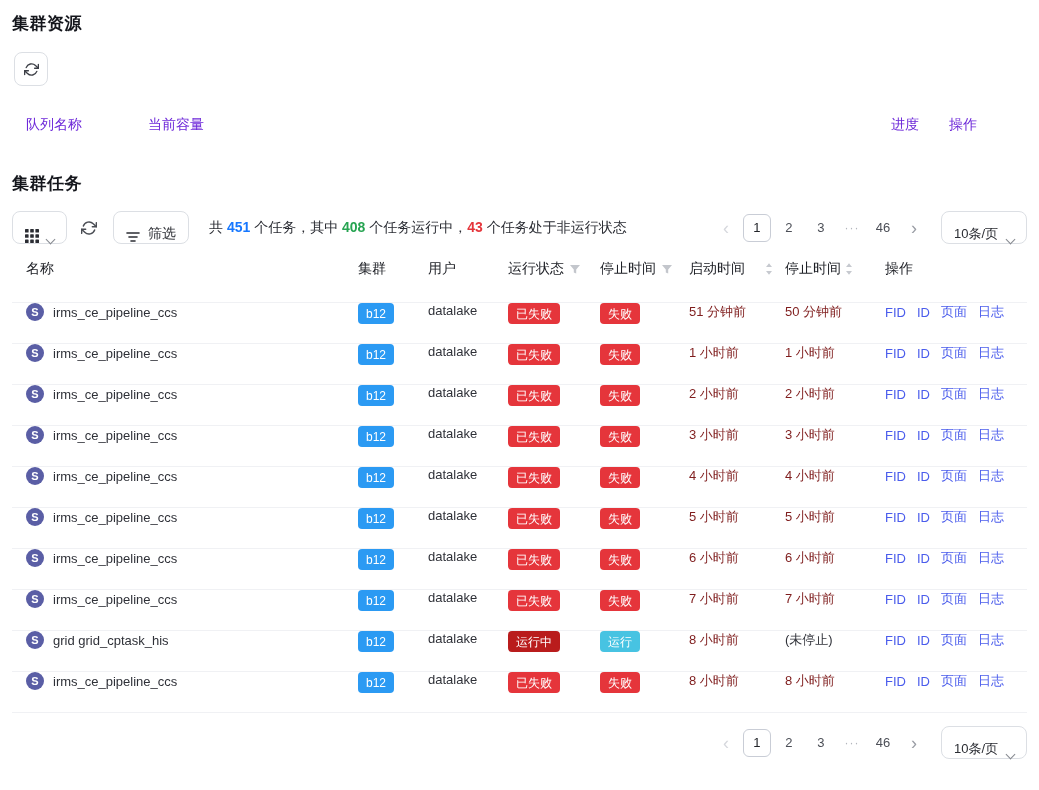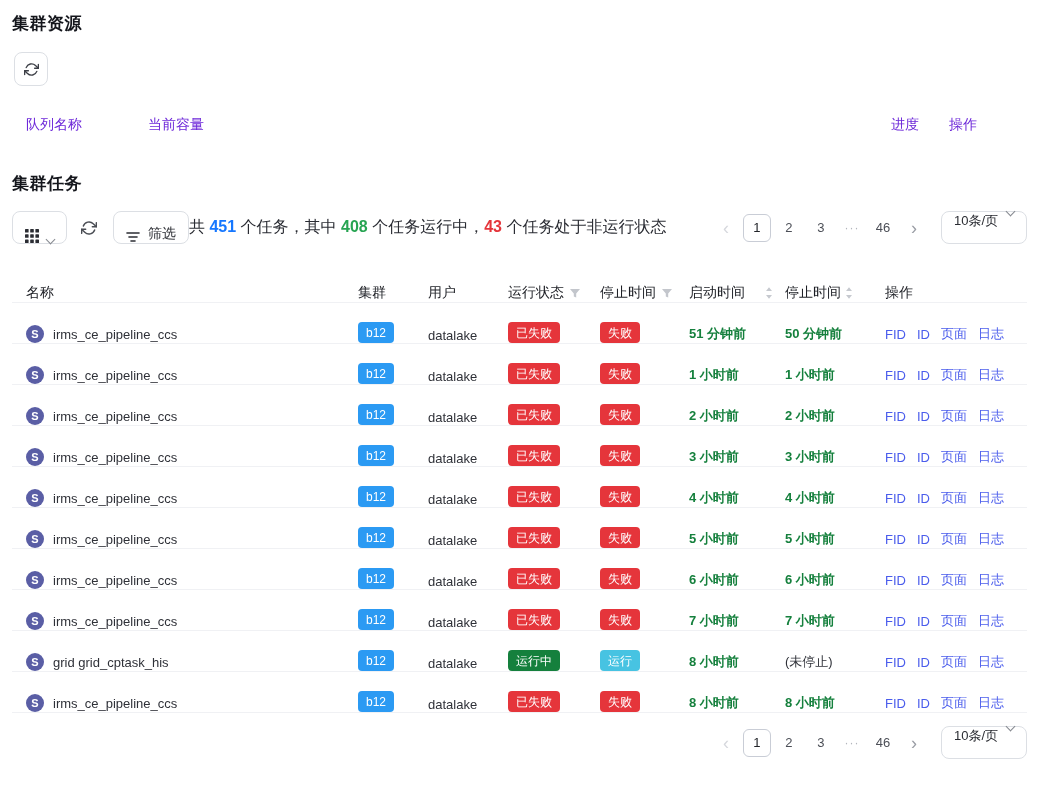--- a/index.html
+++ b/index.html
@@ -20,54 +20,54 @@
   .pbar{height:7px;background:#ebedf0;border-radius:4px;overflow:hidden}
   .pfill{height:100%;background:#1677ff;border-radius:4px}
   a.link{color:#4a5cec;font-size:13px;text-decoration:none;cursor:pointer}
 
   
   .sec-tasks{margin-top:28px}
   .toolbar{display:flex;align-items:center;margin-top:16px}
   .btn{display:inline-flex;align-items:flex-end;gap:8px;height:33px;padding:0 12px;border:1px solid #dcdfe4;border-radius:8px;background:#fff;font-size:14px;color:#2b2d33;cursor:pointer}
   .icon-plain{border:none;background:none;margin-left:14px;cursor:pointer;display:flex;align-items:center;color:#4a4d54}
   .filter-btn{margin-left:16px}
-  .summary{font-size:16px;color:#2a2c33}
+  .summary{margin-left:20px;font-size:14px;color:#2a2c33}
   .summary .n{font-weight:700}
   .n-blue{color:#1677ff}.n-green{color:#27a452}.n-red{color:#e5353b}
   .spacer{flex:1}
 
   .pagination{display:flex;align-items:center;gap:4px}
   .pg-arrow{width:26px;height:28px;display:flex;align-items:center;justify-content:center;font-size:18px;color:#9a9da5;cursor:pointer;line-height:1}
   .pg-arrow.prev{color:#d6d8dd}
   .pg-num{min-width:28px;height:28px;display:flex;align-items:center;justify-content:center;font-size:13px;color:#4c4f57;cursor:pointer;border-radius:6px}
   .pg-num.active{border:1px solid #c9cdd6;color:#222429}
   .pg-ellipsis{width:26px;text-align:center;color:#b3b6bd;font-size:12px;letter-spacing:1px;cursor:pointer}
-  .pg-size{margin-left:10px;display:flex;align-items:flex-start;gap:9px;height:33px;padding:0 12px;border:1px solid #dcdfe4;border-radius:8px;font-size:13px;color:#2b2d33;cursor:pointer;background:#fff}
+  .pg-size{margin-left:10px;display:flex;align-items:flex-end;gap:9px;height:33px;padding:0 12px;border:1px solid #dcdfe4;border-radius:8px;font-size:13px;color:#2b2d33;cursor:pointer;background:#fff}
   .chev{width:7px;height:7px;border-right:1.6px solid #85888f;border-bottom:1.6px solid #85888f;transform:rotate(45deg);display:inline-block;margin-top:-4px}
 
   .ttable{margin-top:16px}
-  .thead,.trow{display:flex;align-items:flex-end;border-bottom:1px solid #f0f1f4}
+  .thead,.trow{display:flex;align-items:flex-start;border-bottom:1px solid #f0f1f4}
   .thead{height:43px;font-size:14px;color:#1b1d23;font-weight:500}
   .trow{height:41px;font-size:13px;color:#2f3138}
   .c{display:flex;align-items:center}
   .c.name{flex:1;min-width:0;padding-left:14px;gap:9px}
   .c.cluster{width:70px}
   .c.user{width:80px}
   .c.run{width:92px;gap:5px}
   .c.final{width:89px;gap:5px}
   .c.start{width:96px;gap:20px}
   .c.stop{width:100px;gap:4px}
   .c.ops{width:142px;gap:11px}
-  .trow .c.start,.trow .c.stop{font-weight:700;color:#15803d}
+  .trow .c.start,.trow .c.stop{font-weight:400;color:#7f1d1d}
   .trow .c.stop.normal{font-weight:400;color:#2f3138}
   .avatar{width:18px;height:18px;border-radius:50%;background:#5a5ea5;color:#fff;font-size:11px;font-weight:700;display:flex;align-items:center;justify-content:center;flex:none}
   .badge{display:inline-flex;align-items:center;height:21px;padding:0 8px;border-radius:4px;font-size:12px;color:#fff;line-height:1}
   .b-cluster{background:#2b9af3}
   .badge[data-status="failed"]{background:#e5353b}
-  .run-badge[data-status="running"]{background:#15803d}
+  .run-badge[data-status="running"]{background:#b91c1c}
   .final-badge[data-status="running"]{background:#47c3e2}
   .op{color:#4a5cec;font-size:13px;text-decoration:none;cursor:pointer}
   .bottom-bar{display:flex;justify-content:flex-end;margin-top:13px}
   .hicon{flex:none}
 </style>
 </head>
 <body>
 
 <div class="page">
 

